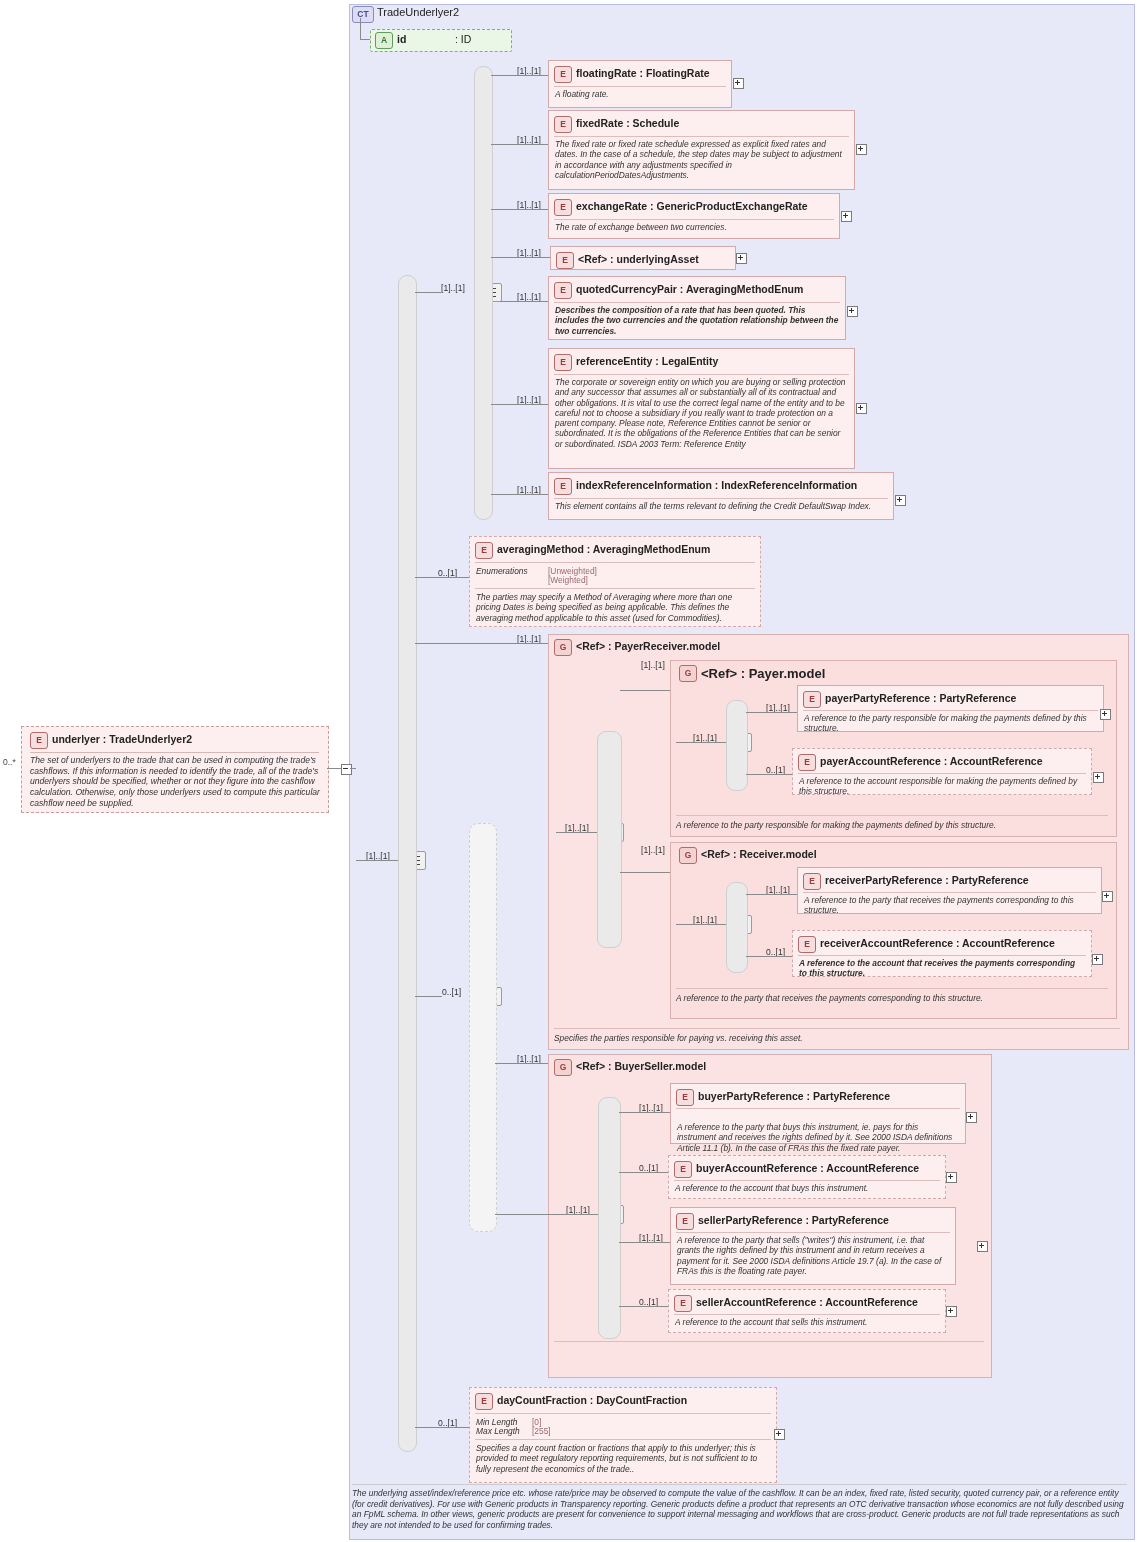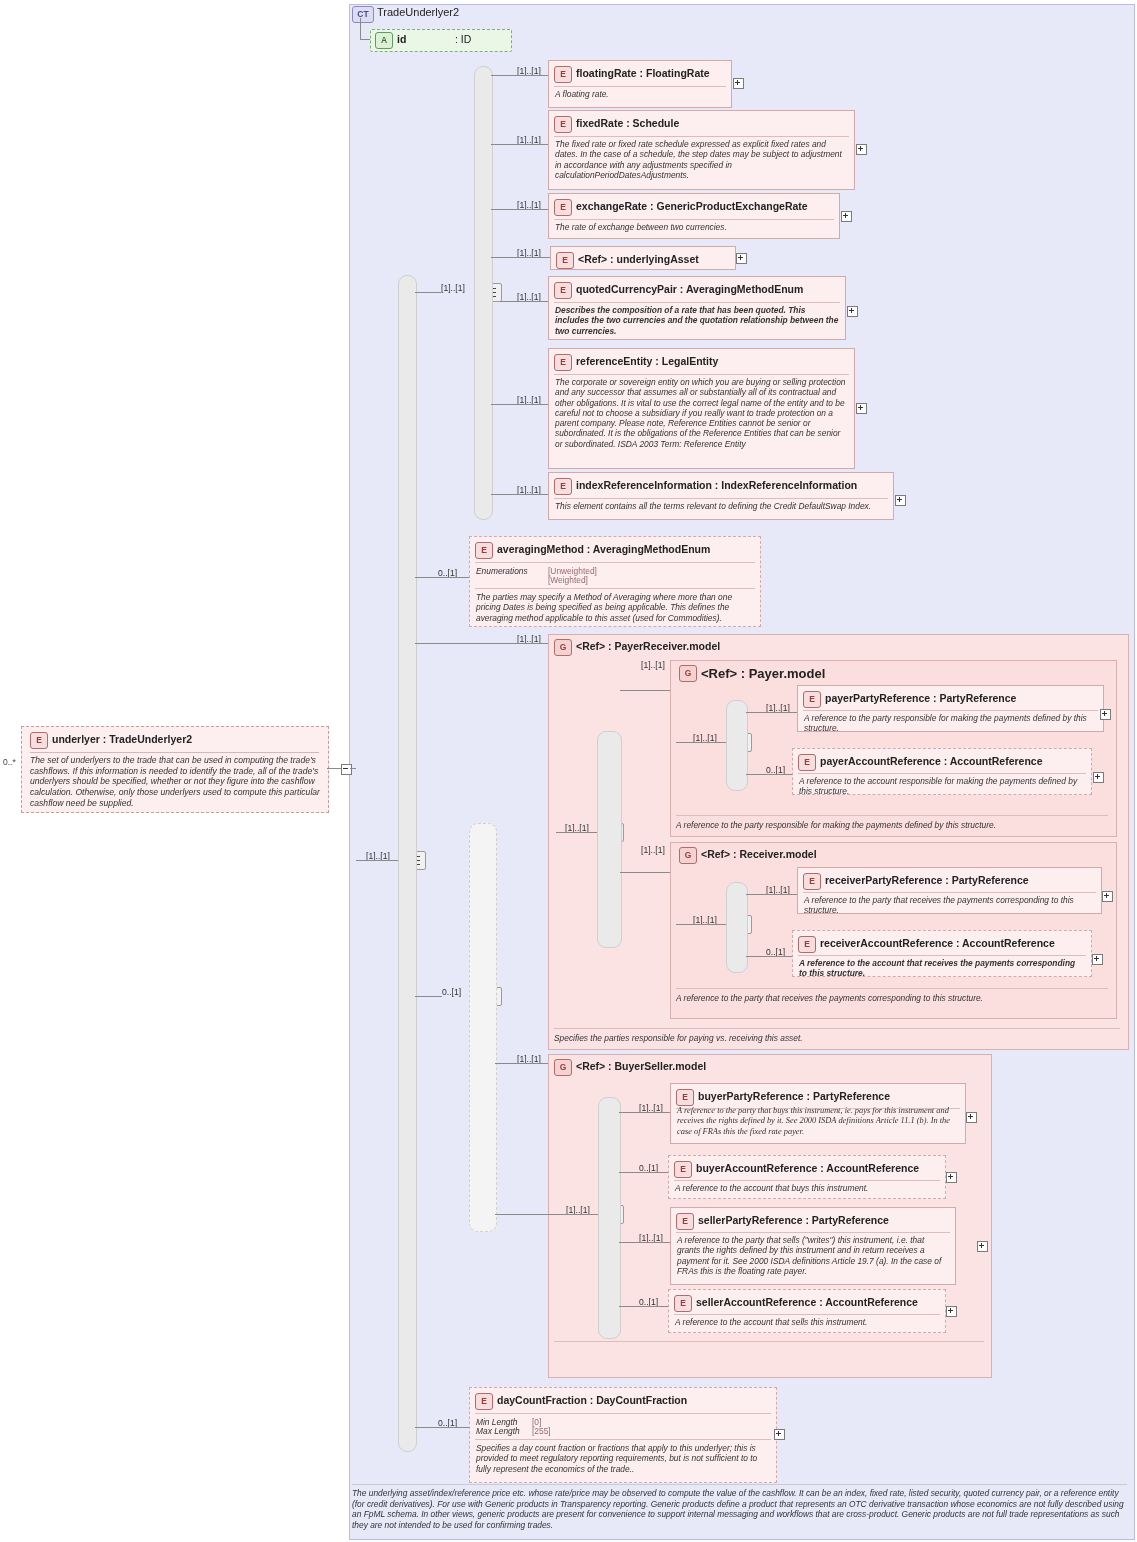--- a/index.html
+++ b/index.html
@@ -399,21 +399,21 @@
       <i class="r3"></i>
   </div>
   <div class="card" style="left:566px;top:1205px;">[1]..[1]</div>
   <div class="ln h abs" style="left:495px;top:1214px;width:105px;"></div>
   <div class="pill" style="left:598px;top:1097px;width:21px;height:240px;"></div>
 
   <div class="el" style="left:670px;top:1083px;width:294px;height:59px;">
     <div class="badge">E</div>
     <div class="name">buyerPartyReference : PartyReference</div>
     <div class="rule" style="top:24px;"></div>
-    <div class="doc" style="top:22px;font-family:Liberation Serif, serif;">A reference to the party that buys this instrument, ie. pays for this instrument and receives the rights defined by it. See 2000 ISDA definitions Article 11.1 (b). In the case of FRAs this the fixed rate payer.</div>
+    <div class="doc" style="top:38px;">A reference to the party that buys this instrument, ie. pays for this instrument and receives the rights defined by it. See 2000 ISDA definitions Article 11.1 (b). In the case of FRAs this the fixed rate payer.</div>
   </div>
   <div class="card" style="left:639px;top:1103px;">[1]..[1]</div>
   <div class="ln h abs" style="left:619px;top:1112px;width:51px;"></div>
   <div class="plus" style="left:966px;top:1112px;"></div>
 
   <div class="el dashed" style="left:668px;top:1155px;width:276px;height:42px;">
     <div class="badge">E</div>
     <div class="name">buyerAccountReference : AccountReference</div>
     <div class="rule" style="top:24px;"></div>
     <div class="doc" style="top:27px;">A reference to the account that buys this instrument.</div>

